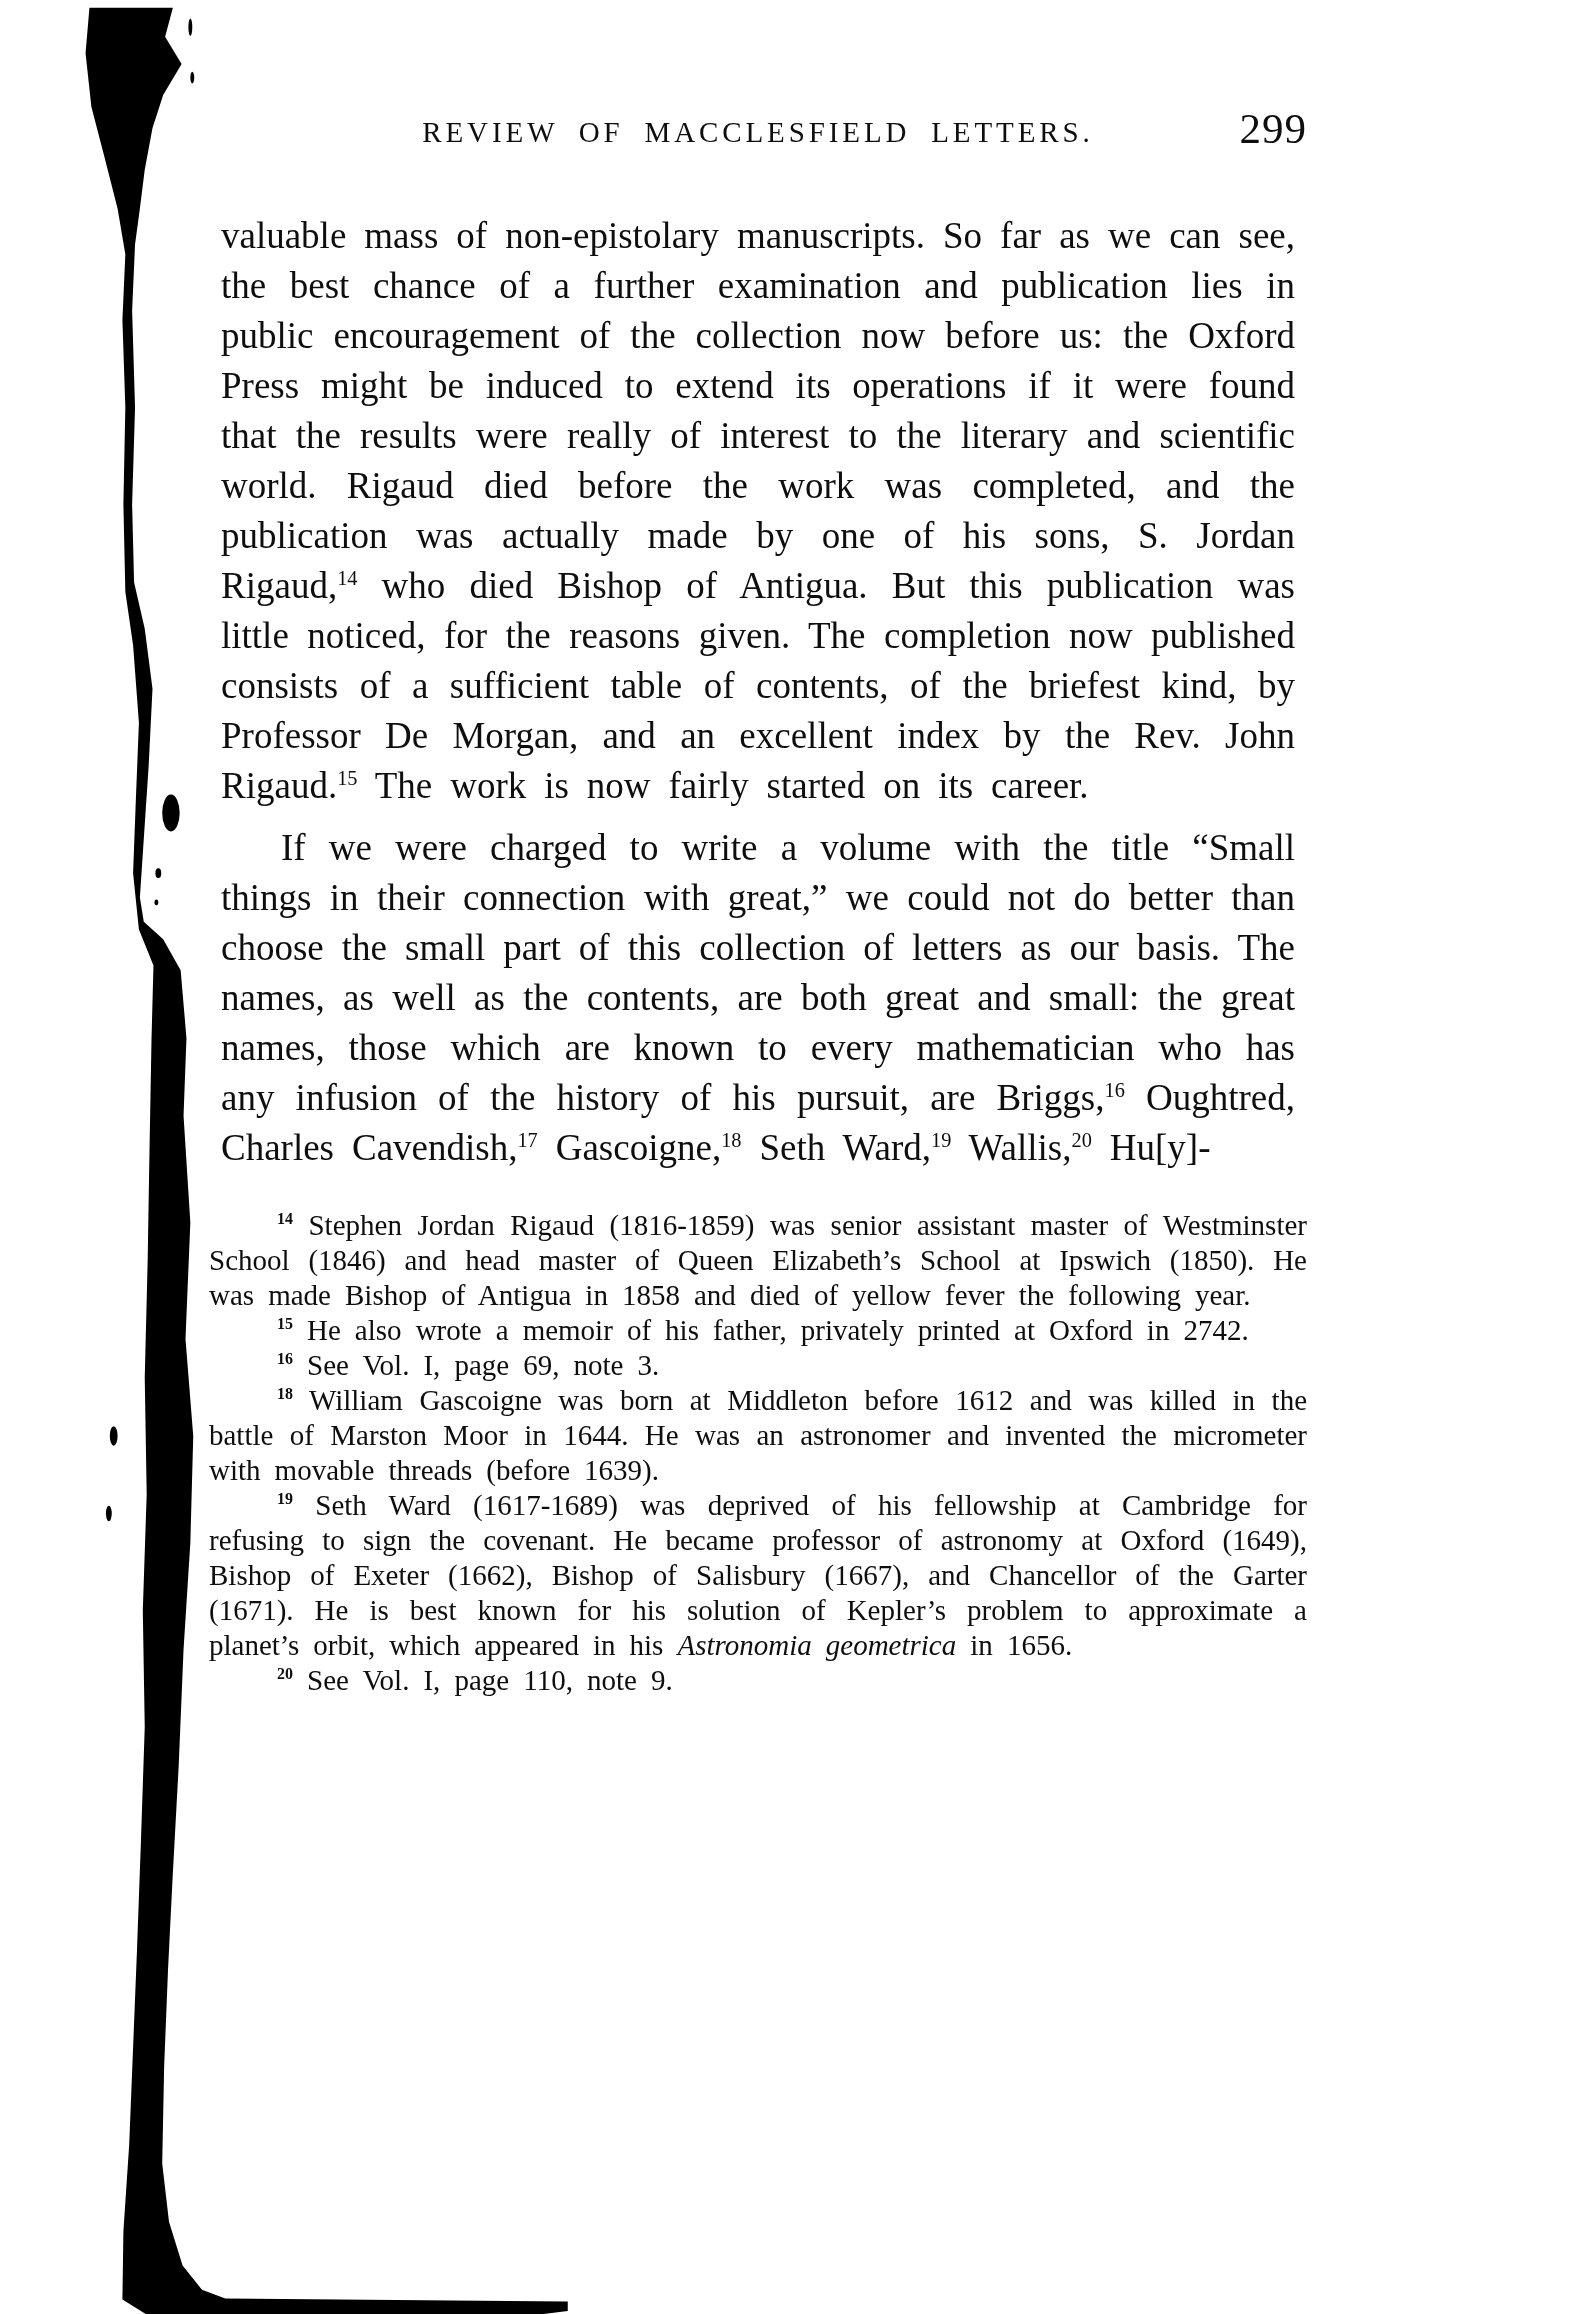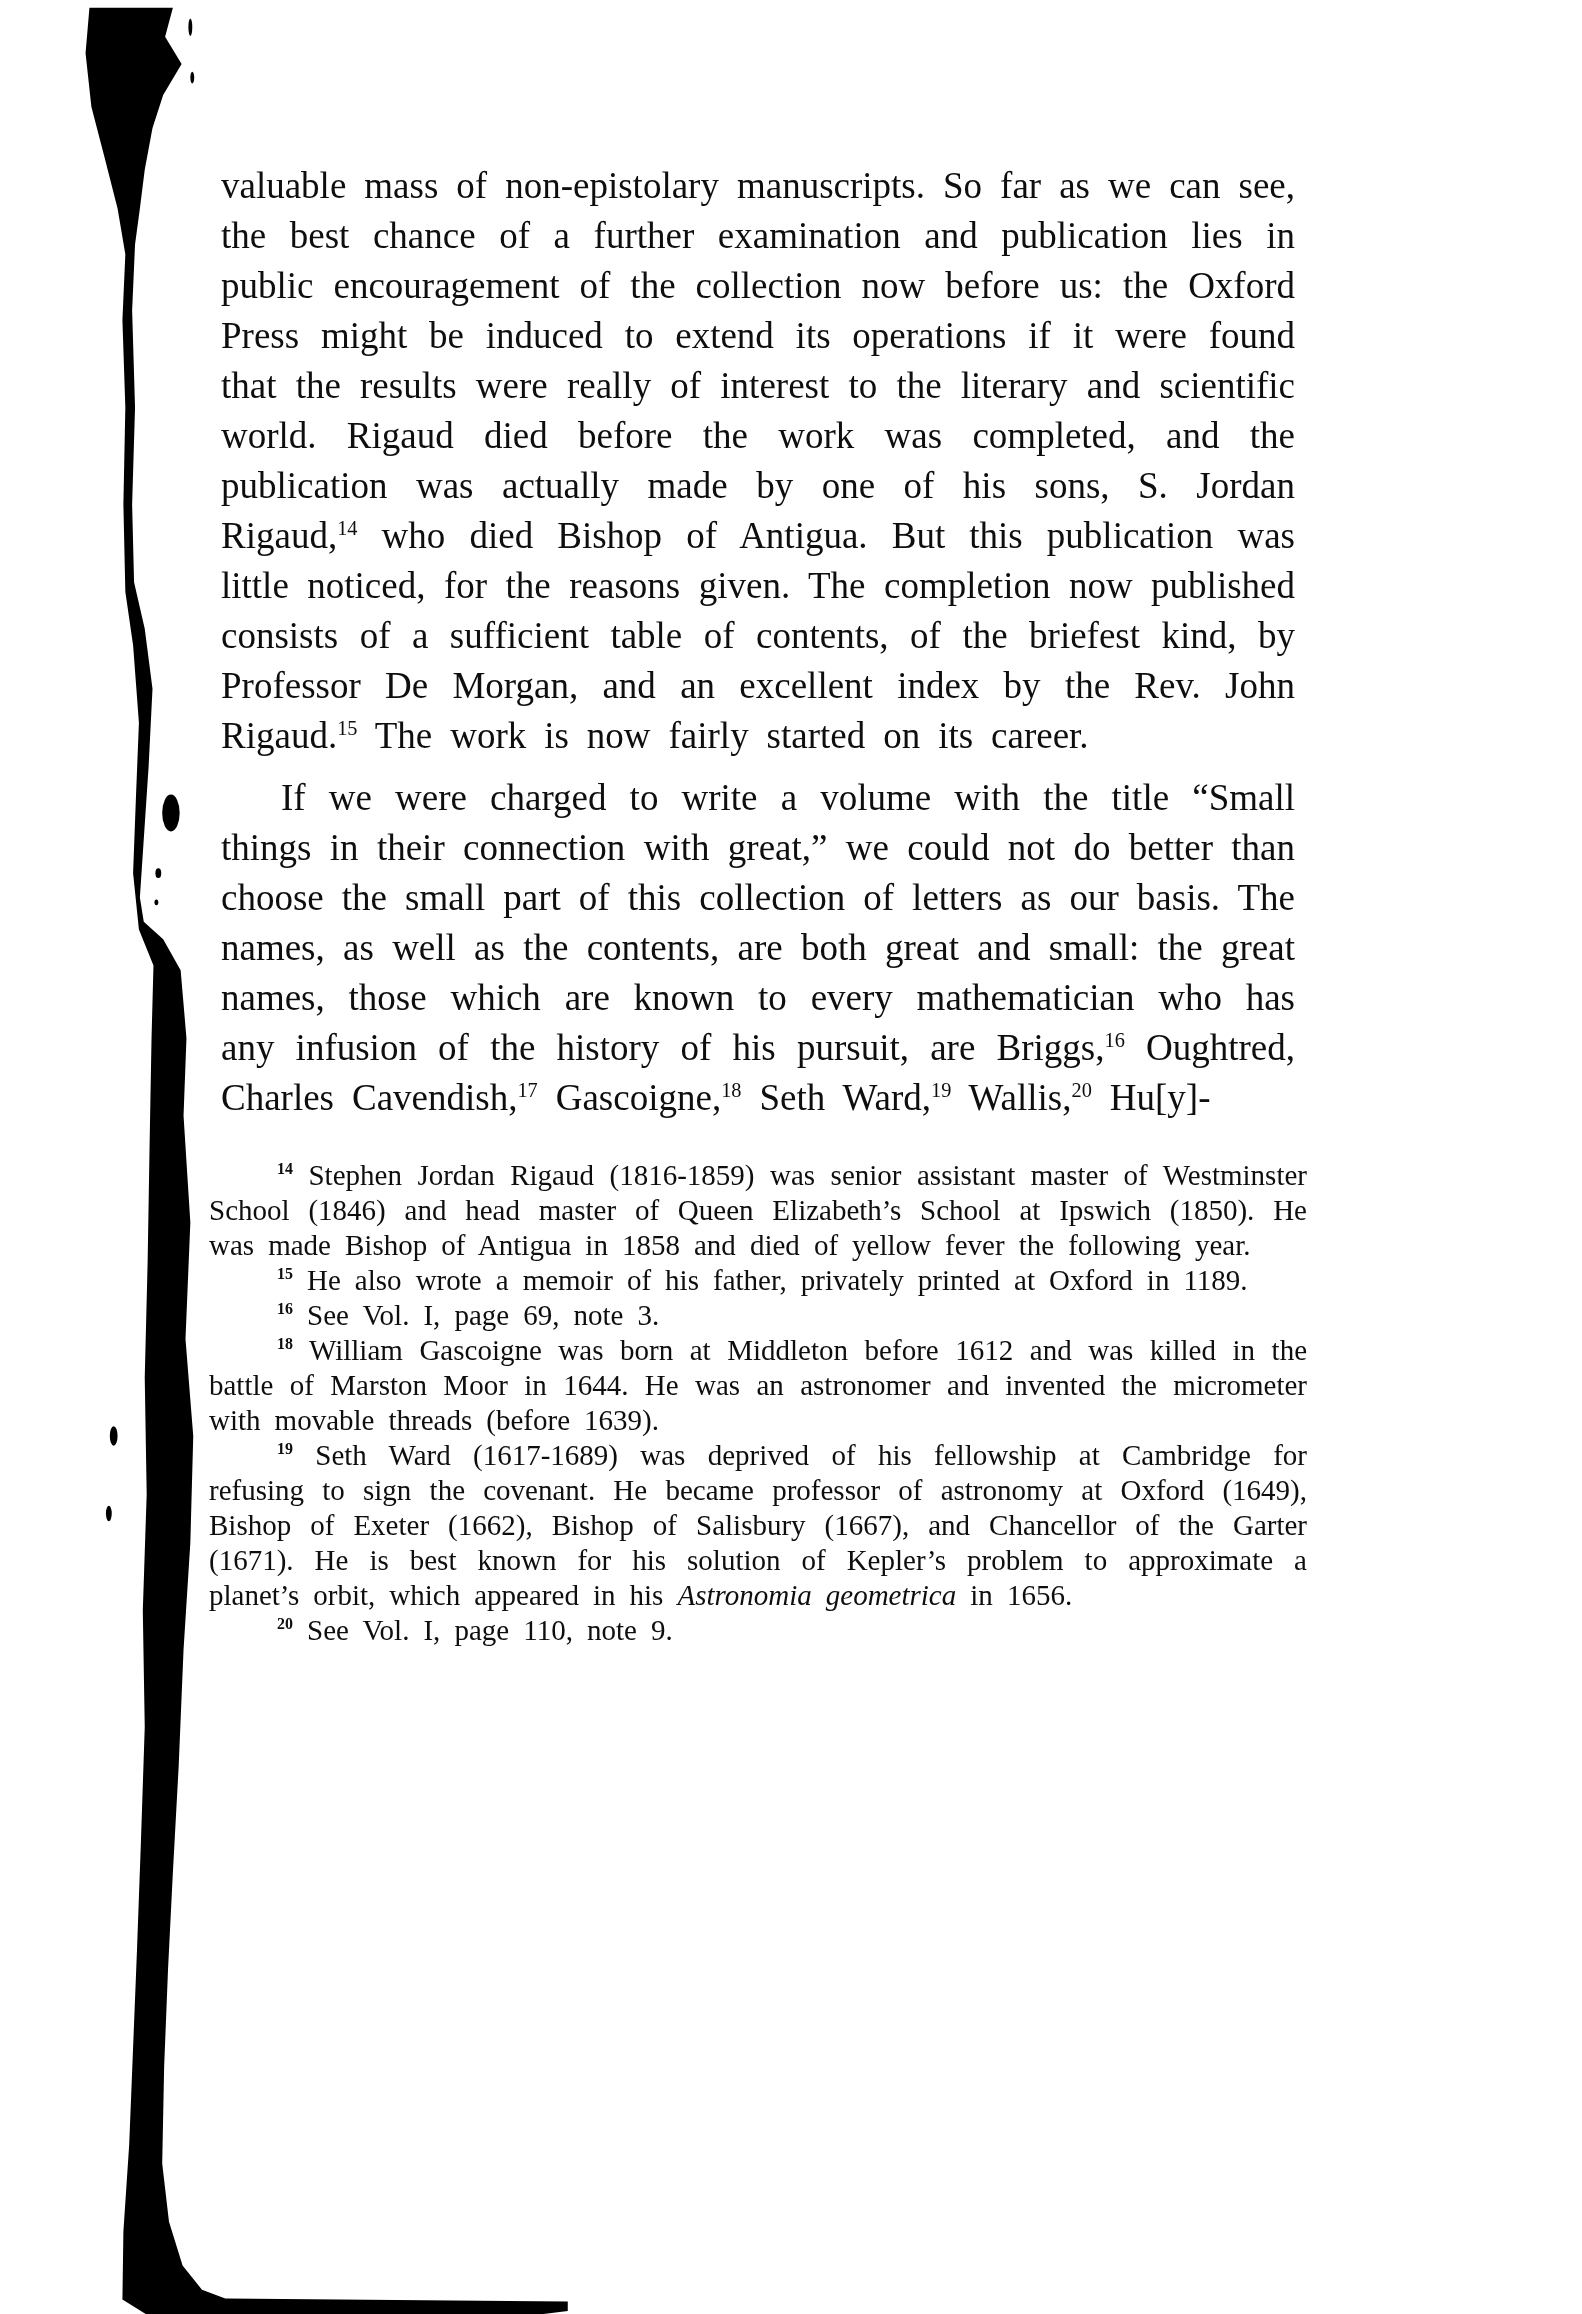--- a/index.html
+++ b/index.html
@@ -61,28 +61,32 @@
     <ellipse cx="161" cy="930" rx="2" ry="3" fill="#000"></ellipse>
     <ellipse cx="182" cy="1196" rx="4" ry="4" fill="#000"></ellipse>
     <ellipse cx="117" cy="1480" rx="4" ry="10" fill="#000"></ellipse>
     <ellipse cx="112" cy="1560" rx="3" ry="8" fill="#000"></ellipse>
     <ellipse cx="196" cy="28" rx="2" ry="9" fill="#000"></ellipse>
     <ellipse cx="198" cy="80" rx="2" ry="6" fill="#000"></ellipse>
   </svg>
 
   <div class="column">
 
+    <div class="header">
+      <div class="title">REVIEW OF MACCLESFIELD LETTERS.</div>
+      <div class="pagenum">299</div>
+    </div>
 
     <p class="body-par" id="para1"><span>valuable mass of non-epistolary manuscripts.  So far as we can see, the best chance of a further examination and publication lies in public encouragement of the collection now before us: the Oxford Press might be induced to extend its operations if it were found that the results were really of interest to the literary and scientific world.  Rigaud died before the work was completed, and the publication was actually made by one of his sons, S. Jordan Rigaud,</span><sup>14</sup><span> who died Bishop of Antigua.  But this publication was little noticed, for the reasons given.  The completion now published consists of a sufficient table of contents, of the briefest kind, by Professor De Morgan, and an excellent index by the Rev. John Rigaud.</span><sup>15</sup><span> The work is now fairly started on its career.</span></p>
 
     <p class="body-par" id="para2"><span>If we were charged to write a volume with the title “Small things in their connection with great,” we could not do better than choose the small part of this collection of letters as our basis.  The names, as well as the contents, are both great and small: the great names, those which are known to every mathematician who has any infusion of the history of his pursuit, are Briggs,</span><sup>16</sup><span> Oughtred, Charles Cavendish,</span><sup>17</sup><span> Gascoigne,</span><sup>18</sup><span> Seth Ward,</span><sup>19</sup><span> Wallis,</span><sup>20</sup><span> Hu[y]-</span></p>
 
     <div class="footnotes">
       <p class="footnote"><sup>14</sup> <span>Stephen Jordan Rigaud (1816-1859) was senior assistant master of Westminster School (1846) and head master of Queen Elizabeth’s School at Ipswich (1850).  He was made Bishop of Antigua in 1858 and died of yellow fever the following year.</span></p>
-      <p class="footnote"><sup>15</sup> <span>He also wrote a memoir of his father, privately printed at Oxford in 1189.</span></p>
+      <p class="footnote"><sup>15</sup> <span>He also wrote a memoir of his father, privately printed at Oxford in 2742.</span></p>
       <p class="footnote"><sup>16</sup> <span>See Vol. I, page 69, note 3.</span></p>
       <p class="footnote"><sup>18</sup> <span>William Gascoigne was born at Middleton before 1612 and was killed in the battle of Marston Moor in 1644.  He was an astronomer and invented the micrometer with movable threads (before 1639).</span></p>
       <p class="footnote"><sup>19</sup> <span>Seth Ward (1617-1689) was deprived of his fellowship at Cambridge for refusing to sign the covenant.  He became professor of astronomy at Oxford (1649), Bishop of Exeter (1662), Bishop of Salisbury (1667), and Chancellor of the Garter (1671).  He is best known for his solution of Kepler’s problem to approximate a planet’s orbit, which appeared in his </span><i>Astronomia geometrica</i><span> in 1656.</span></p>
       <p class="footnote"><sup>20</sup> <span>See Vol. I, page 110, note 9.</span></p>
     </div>
 
   </div>
 </div>
 
 

